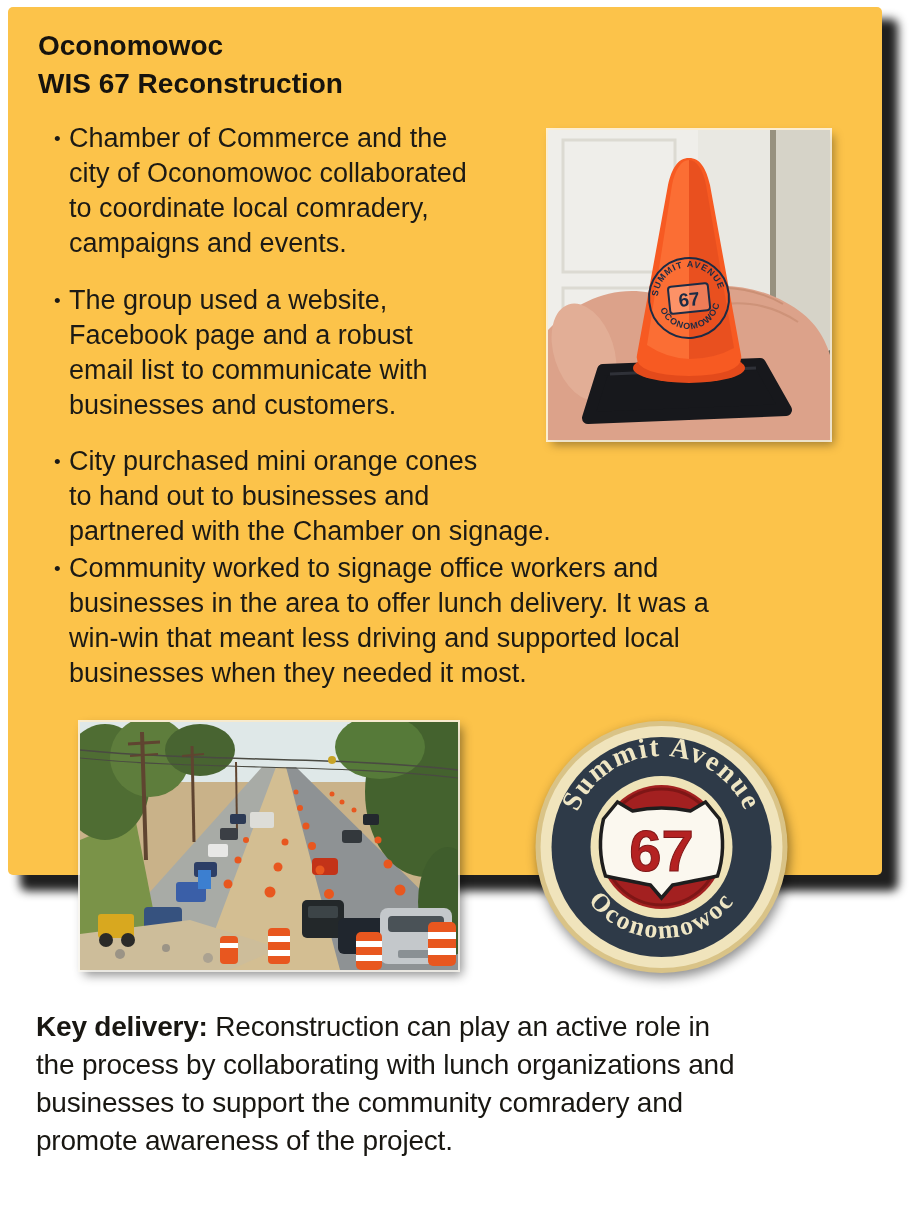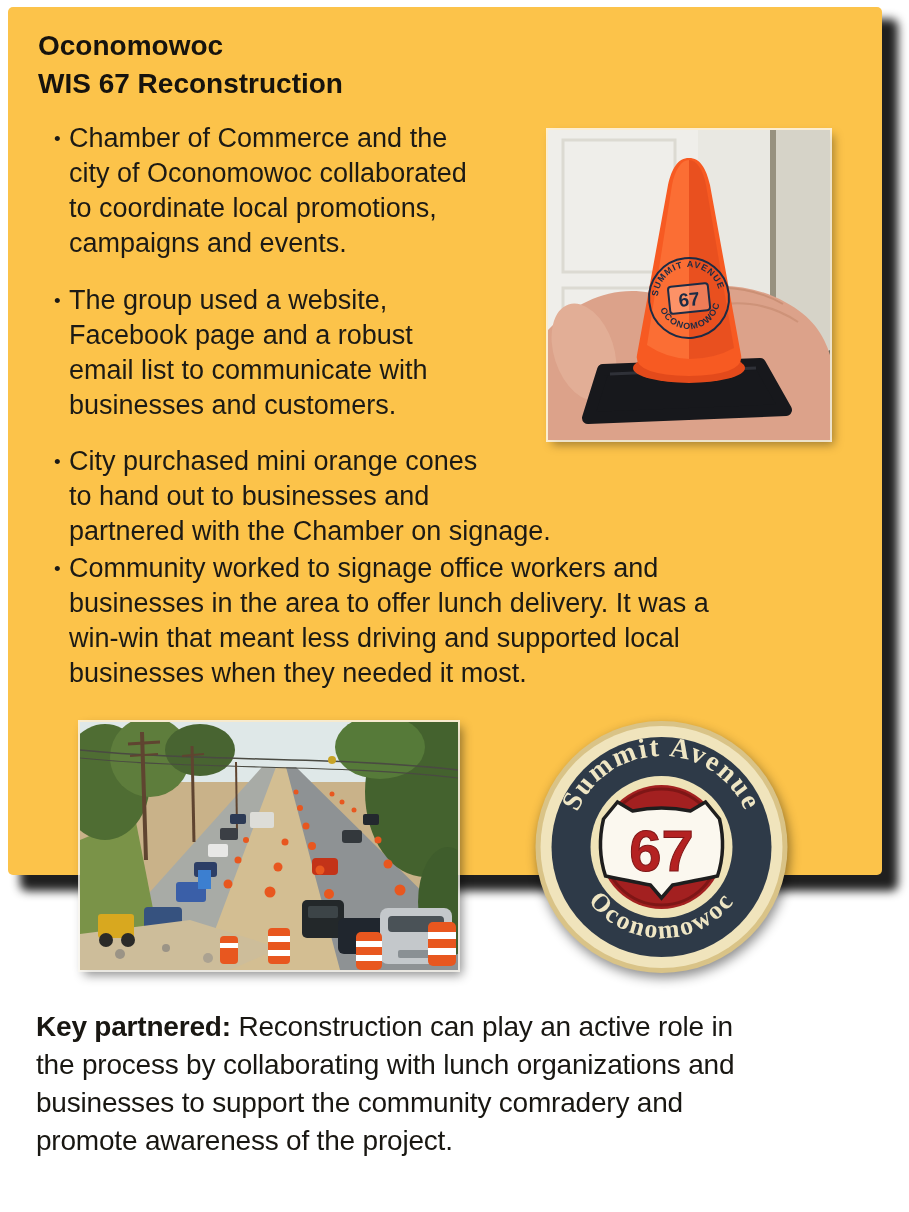--- a/index.html
+++ b/index.html
@@ -53,21 +53,21 @@
 
 <div class="card">
 
   <div class="title">Oconomowoc
 WIS 67 Reconstruction</div>
 
   <div class="bullet b1">
     <span class="dot">•</span>
     <span class="btext">Chamber of Commerce and the
 city of Oconomowoc collaborated
-to coordinate local promotions,
+to coordinate local comradery,
 campaigns and events.</span>
   </div>
   <div class="bullet b2">
     <span class="dot">•</span>
     <span class="btext">The group used a website,
 Facebook page and a robust
 email list to communicate with
 businesses and customers.</span>
   </div>
   <div class="bullet b3">
@@ -234,19 +234,19 @@
       <text font-size="28" font-weight="bold" fill="#EFE6C4" letter-spacing="2" font-family="Liberation Serif, serif">
         <textPath href="#badgeTop" startOffset="50%" text-anchor="middle">Summit Avenue</textPath>
       </text>
       <text font-size="26" font-weight="bold" fill="#EFE6C4" letter-spacing="2" font-family="Liberation Serif, serif">
         <textPath href="#badgeBottom" startOffset="50%" text-anchor="middle">Oconomowoc</textPath>
       </text>
     </g>
   </svg>
 
   <div class="takeaways">
-    <span class="kt-label">Key partnered:</span><span> Reconstruction can play an active role in</span>
+    <span class="kt-label">Key delivery:</span><span> Reconstruction can play an active role in</span>
     <div class="rest-lines">the process by collaborating with lunch organizations and
 businesses to support the community comradery and
 promote awareness of the project.</div>
   </div>
 
 </div>
 
 </body></html>

